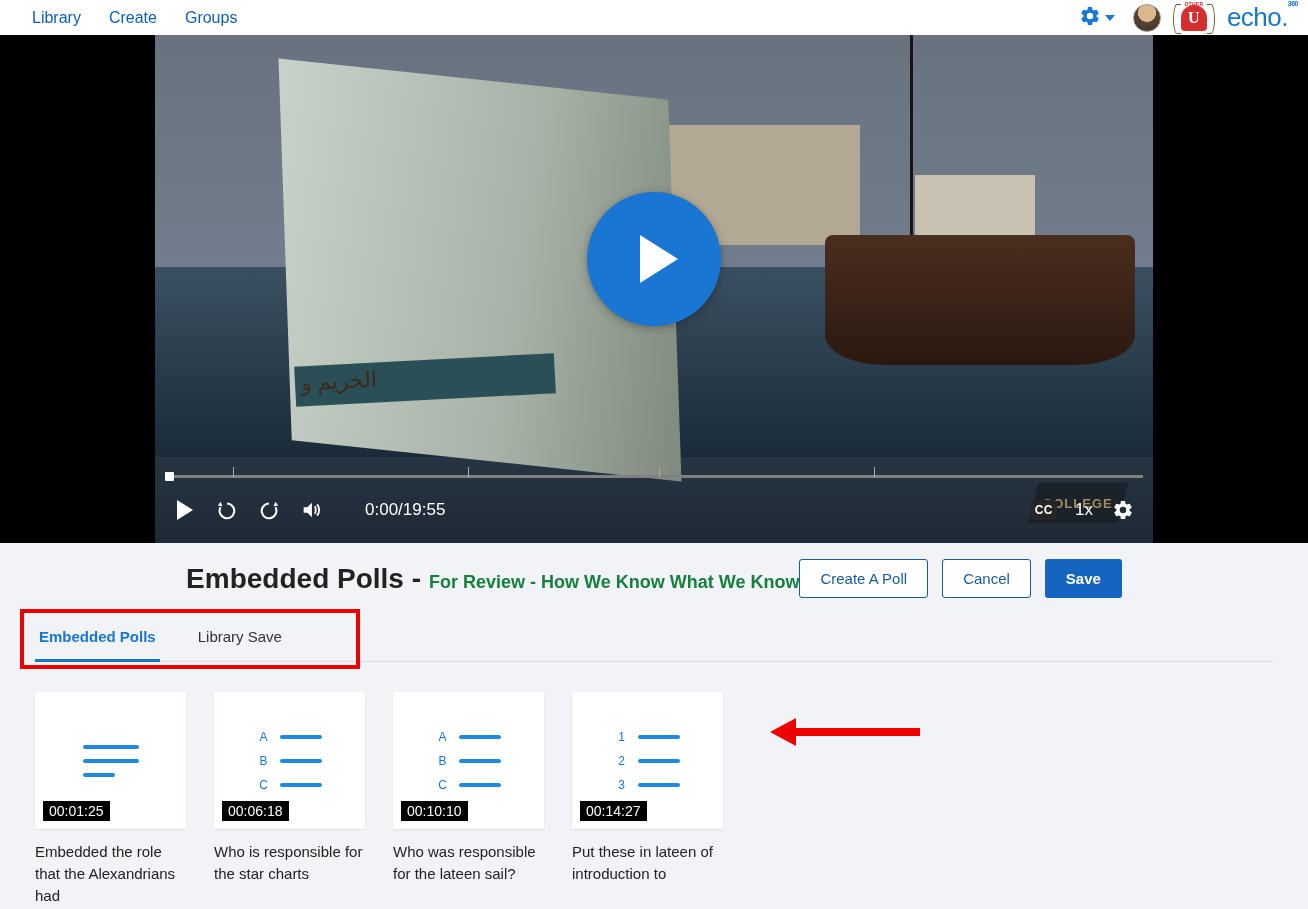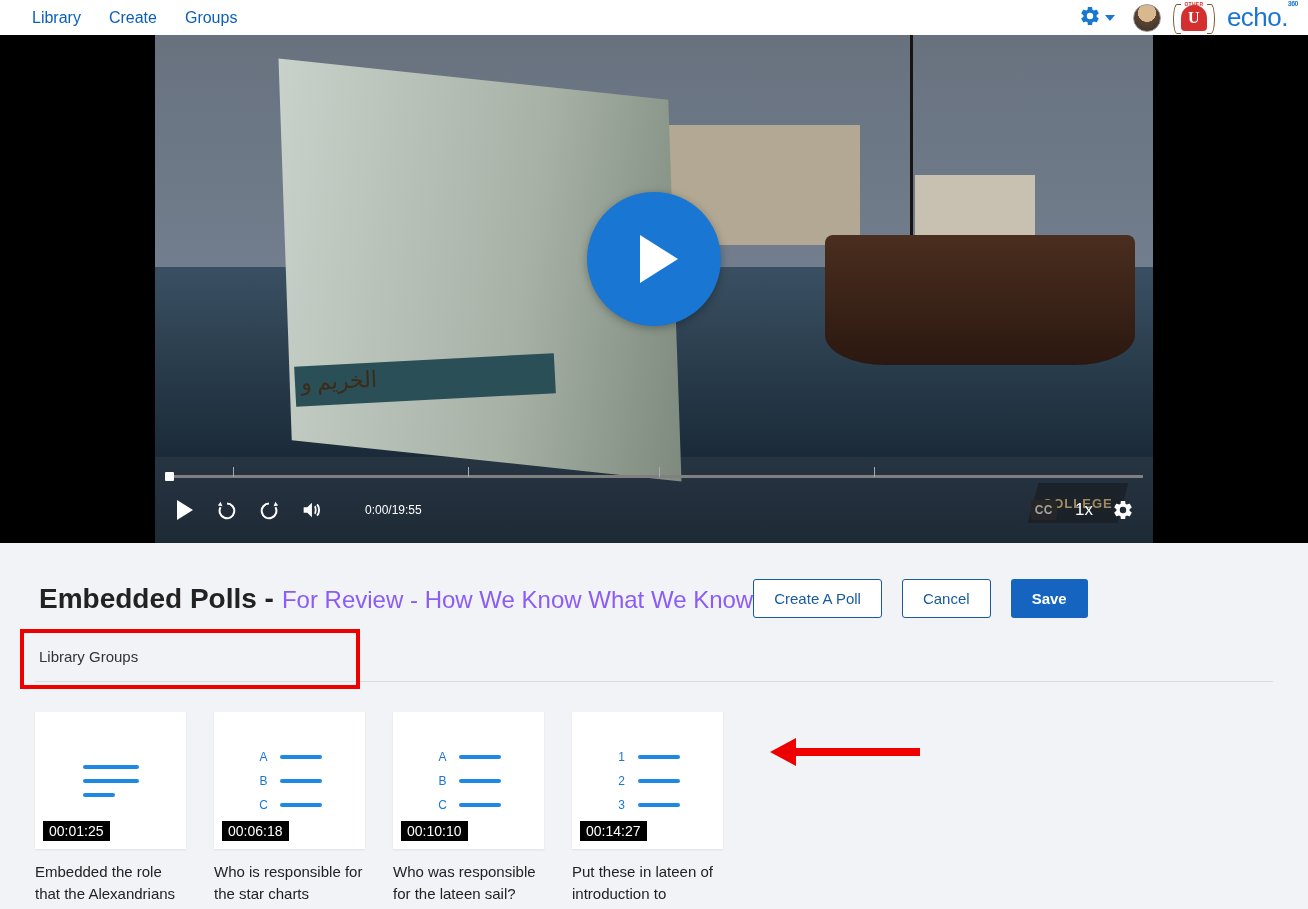--- a/index.html
+++ b/index.html
@@ -48,30 +48,30 @@
     .controls { position:absolute; left:10px; right:10px; bottom:0; height:86px; }
     .timeline { position:relative; height:28px; padding-top:10px;}
     .track { position:absolute; left:0; right:0; top:18px; height:3px; background:#808080;}
     .handle { position:absolute; left:0; top:15px; width:9px; height:9px; background:#fff; border-radius:1px;}
     .tick { position:absolute; top:10px; width:1px; height:10px; background:#aaa;}
     .ctrl-row { display:flex; align-items:center; height:50px; padding:0 8px; gap:18px;}
     .ctrl-row .spacer { flex:1;}
     .ctrl-icon { width:24px; height:24px; display:flex; align-items:center; justify-content:center; cursor:pointer;}
     .ctrl-icon svg { fill:#fff; width:22px; height:22px; }
     .small-play{ width:0;height:0;border-left:16px solid #fff;border-top:10px solid transparent;border-bottom:10px solid transparent;}
-    .time-txt { color:#fff; font-size:12px; margin-left:24px;}
-    .cc-badge { background:#262626; color:#a3a3a3; font-size:12px; font-weight:700; border-radius:3px; padding:3px 4px; letter-spacing:.5px;}
+    .time-txt { color:#fff; font-size:17px; margin-left:24px;}
+    .cc-badge { background:#262626; color:#ffffff; font-size:12px; font-weight:700; border-radius:3px; padding:3px 4px; letter-spacing:.5px;}
     .rate { color:#fff; font-size:17px; font-weight:500; cursor:pointer;}
     
     
-    .section-head { display:flex; align-items:center; justify-content:flex-start; padding:16px 39px;margin-top:20px;}
+    .section-head { display:flex; align-items:center; justify-content:center; padding:16px 39px;}
     .head-title { display:flex; align-items:baseline; gap:8px;}
     .head-title .big { font-size:28px; font-weight:600; color:#222;}
-    .head-title .sub { font-size:24px; color:#8b5cf6;}
-    .head-actions { display:flex; gap:20px;}
+    .head-title .sub { font-size:18px; color:#15803d;font-weight:bold;}
+    .head-actions { display:flex; gap:14px;}
     .btn { padding:10px 20px; font-size:15px; border-radius:3px; cursor:pointer; border:1px solid transparent;}
     .btn-outline { background:#fff; border-color:#185a9a; color:#185a9a;}
     .btn-primary { background:#1565c0; color:#fff; font-weight:600;}
     
     
     .tabs-wrap { position:relative; margin:0 35px; }
     .tabs-highlight { position:absolute; left:-15px; top:-5px; width:340px; height:60px; border:4px solid #ee0000; pointer-events:none;}
     .tabs { display:flex; gap:34px; border-bottom:1px solid #d8dce2; padding:0 0; }
     .tab { padding:14px 4px 16px; font-size:15px; color:#333; cursor:pointer; position:relative;}
     .tab.active { color:#1976d2; font-weight:600;}
@@ -194,21 +194,22 @@
   <div class="head-actions">
     <button class="btn btn-outline">Create A Poll</button>
     <button class="btn btn-outline">Cancel</button>
     <button class="btn btn-primary">Save</button>
   </div>
 </div>
 
 <div class="tabs-wrap">
   <div class="tabs-highlight"></div>
   <div class="tabs">
-    <div class="tab">Library Groups</div>
+    <div class="tab active">Embedded Polls</div>
+    <div class="tab">Library Save</div>
   </div>
 </div>
 
 <div class="cards-row">
 
   <div class="card">
     <div class="thumb">
       <div class="thumb-inner">
         <div class="bar" style="width:56px"></div>
         <div class="bar" style="width:56px"></div>

